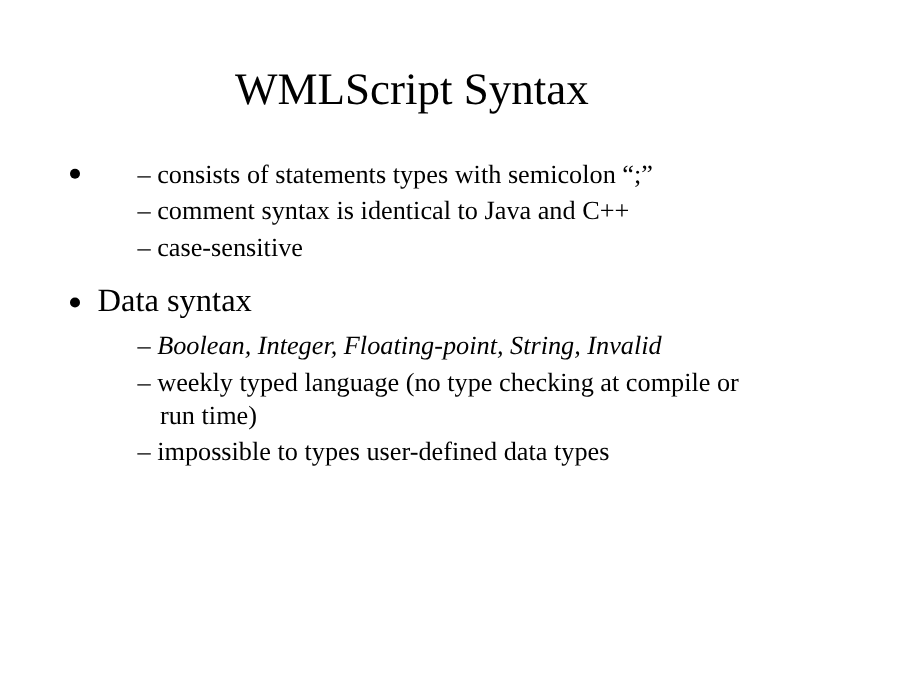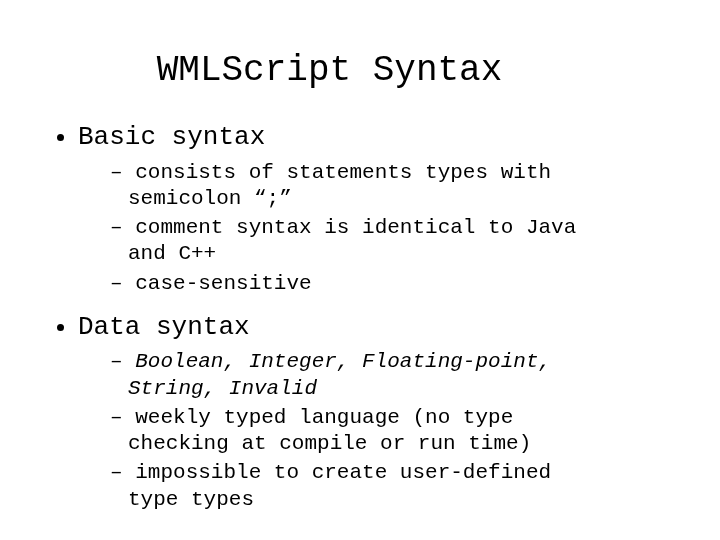--- a/index.html
+++ b/index.html
@@ -9,21 +9,20 @@
     height: 540px;
     background: #ffffff;
     font-family: "Times New Roman", Times, serif;
     color: #000000;
   }
   .slide {
     width: 659px;
     height: 540px;
     box-sizing: border-box;
     padding: 40px 50px 40px 50px;
-    font-family: Liberation Mono, monospace;
   }
   .title {
     text-align: center;
     font-size: 36px;
     margin: 10px 0 30px 0;
     font-weight: normal;
   }
   ul.level1 {
     list-style: disc;
     margin: 0;
@@ -55,31 +54,30 @@
 </style>
 </head>
 <body>
 
 <div class="slide">
   <h1 class="title">WMLScript Syntax</h1>
 
   <ul class="level1">
 
     <li>
-      <span>Basic syntax</span>
       <ul class="level2">
         <li><span>consists of statements types with semicolon “;”</span></li>
         <li><span>comment syntax is identical to Java and C++</span></li>
         <li><span>case-sensitive</span></li>
       </ul>
     </li>
 
     <li>
       <span>Data syntax</span>
       <ul class="level2">
         <li><span class="italic">Boolean, Integer, Floating-point, String, Invalid</span></li>
         <li><span>weekly typed language (no type checking at compile or run time)</span></li>
-        <li><span>impossible to create user-defined type types</span></li>
+        <li><span>impossible to types user-defined data types</span></li>
       </ul>
     </li>
 
   </ul>
 </div>
 
 </body></html>

